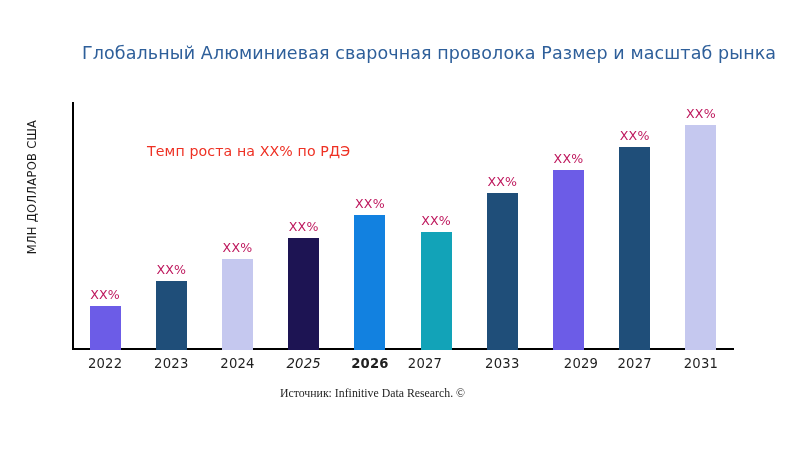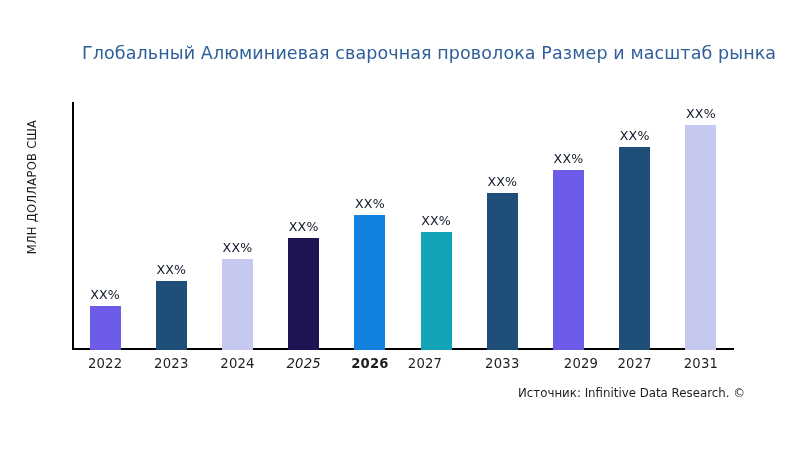--- a/index.html
+++ b/index.html
@@ -79,21 +79,21 @@
     bottom: 0;
     left: 0;
     width: 100%;
   }
   .bar-value-label {
     position: absolute;
     left: 50%;
     transform: translateX(-50%);
     white-space: nowrap;
     font-size: 12.6px;
-    color: #0f172a;
+    color: #be185d;
     letter-spacing: 0.2px;
   }
   
   .x-tick-label {
     position: absolute;
     top: 356px;
     white-space: nowrap;
     text-align: center;
     font-size: 13.2px;
     color: #1f1f1f;
@@ -108,35 +108,37 @@
     color: #ee3124;
     white-space: nowrap;
     letter-spacing: 0.1px;
   }
   
   #source-note {
     position: absolute;
     left: 0;
     top: 386px;
     width: 745px;
-    text-align: right;
+    text-align: center;
     font-size: 11.8px;
     color: #1f1f1f;
     white-space: nowrap;
+    font-family: Liberation Serif, serif;
   }
 </style>
 </head>
 <body>
 
 <div id="chart-figure">
 
   <div id="chart-title">Глобальный Алюминиевая сварочная проволока Размер и масштаб рынка</div>
 
   <div id="y-axis-title">МЛН ДОЛЛАРОВ США</div>
 
+  <div id="growth-annotation">Темп роста на XX% по РДЭ</div>
 
   <div id="plot-area">
     <div id="axis-spine-left"></div>
     <div id="axis-spine-bottom"></div>
     <div id="bars-layer">
         <div class="bar-group" style="left: 17.6px; width: 31px; height: 69.8226px;">
           <div class="bar-rect" style="height: 43.8226px; background: rgb(108, 92, 231);"></div>
           <div class="bar-value-label" style="bottom: 47.8226px;">XX%</div>
         </div>
         <div class="bar-group" style="left: 83.8px; width: 31px; height: 94.7218px;">

